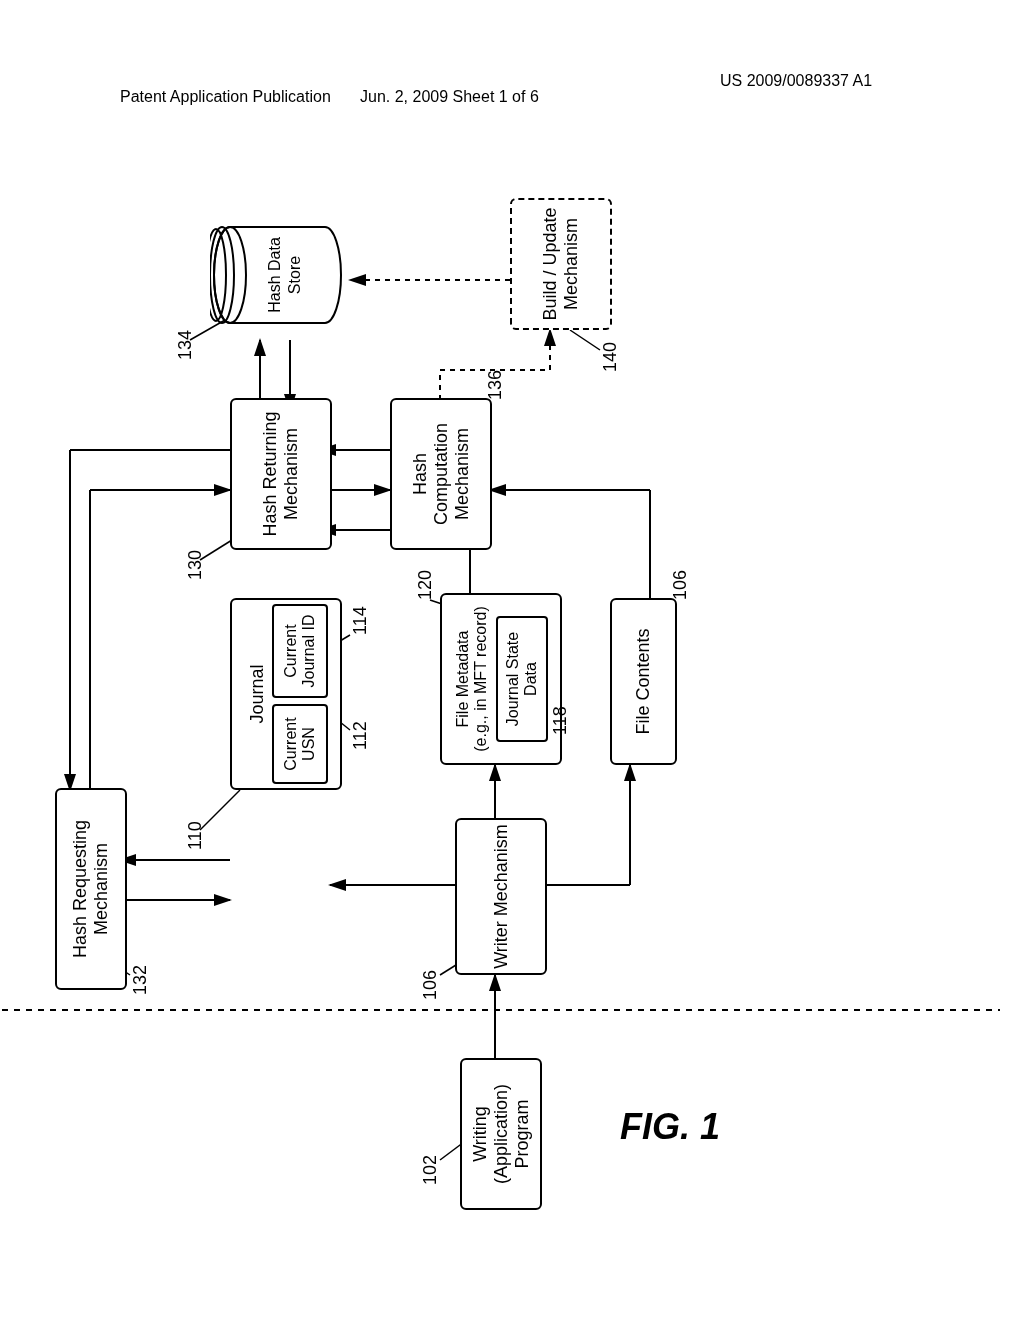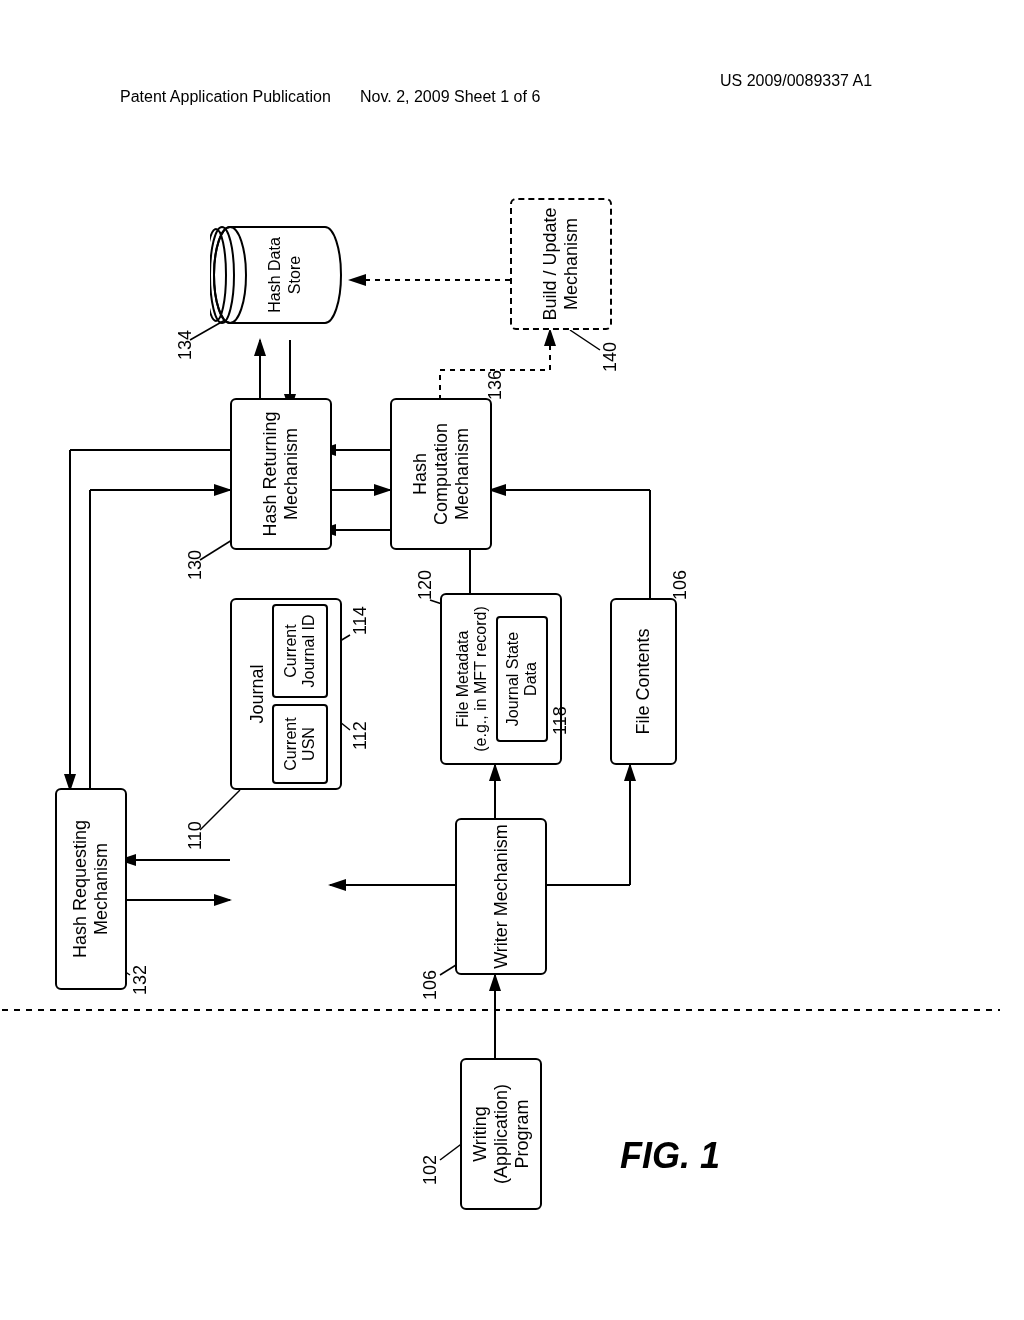--- a/index.html
+++ b/index.html
@@ -62,21 +62,21 @@
     left: 0;
     width: 100%;
     height: 100%;
     overflow: visible;
   }
 </style>
 </head>
 <body>
 
 <div class="header-left">Patent Application Publication</div>
-<div class="header-center">Nov. 2, 2009  Sheet 1 of 6</div>
+<div class="header-center">Jun. 2, 2009  Sheet 1 of 6</div>
 <div class="header-right">US 2009/0089337 A1</div>
 
 <div class="diagram">
 
   <svg class="arrows">
     <defs>
       <marker id="arr" markerWidth="10" markerHeight="10" refX="8" refY="3" orient="auto">
         <path d="M0,0 L0,6 L9,3 z" fill="#000"></path>
       </marker>
     </defs>
@@ -187,13 +187,13 @@
     <text x="55" y="90" text-anchor="middle" font-size="16" font-family="Arial">Store</text>
   </svg>
   <div class="ref-label" style="left:770px; top:225px;">134</div>
 
   <div class="box dashed" style="left:800px; top:560px; width:120px; height:90px; white-space:pre-line;">Build / Update
 Mechanism</div>
   <div class="ref-label" style="left:758px; top:650px;">140</div>
 
 </div>
 
-<div class="fig-label" style="left:620px; top:1135px;">FIG. 1</div>
+<div class="fig-label" style="left:620px; top:1106px;">FIG. 1</div>
 
 </body></html>

